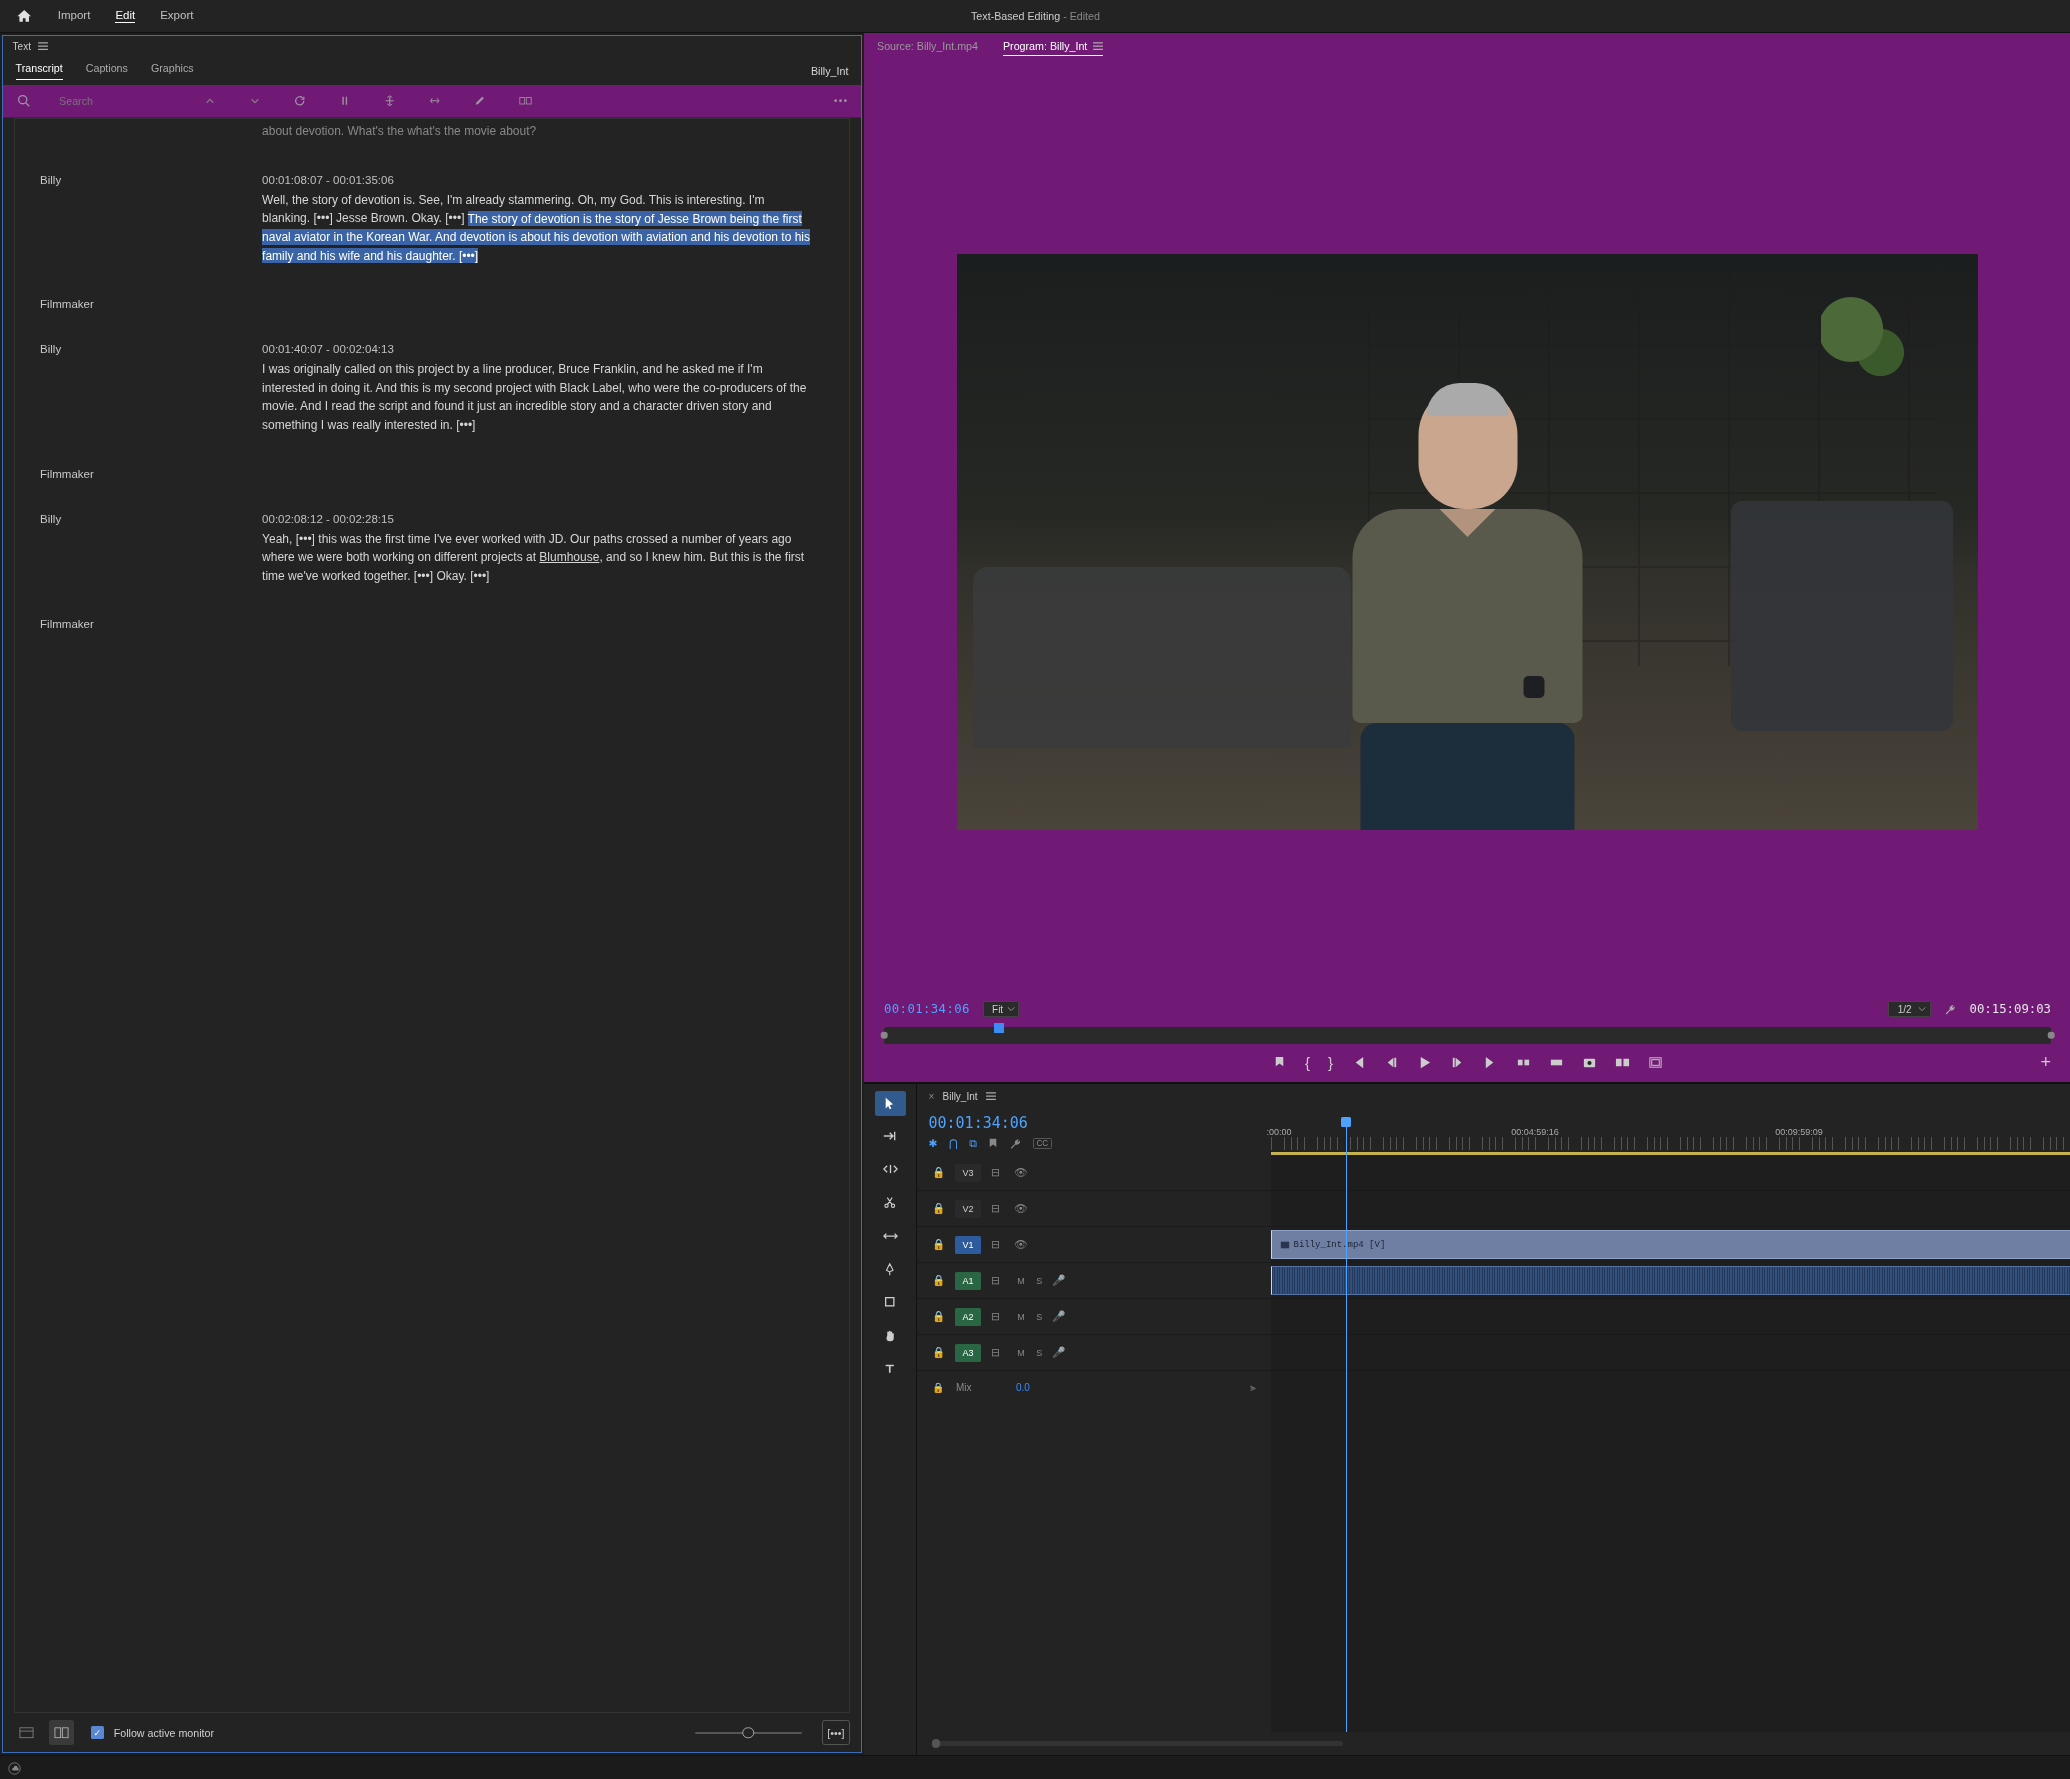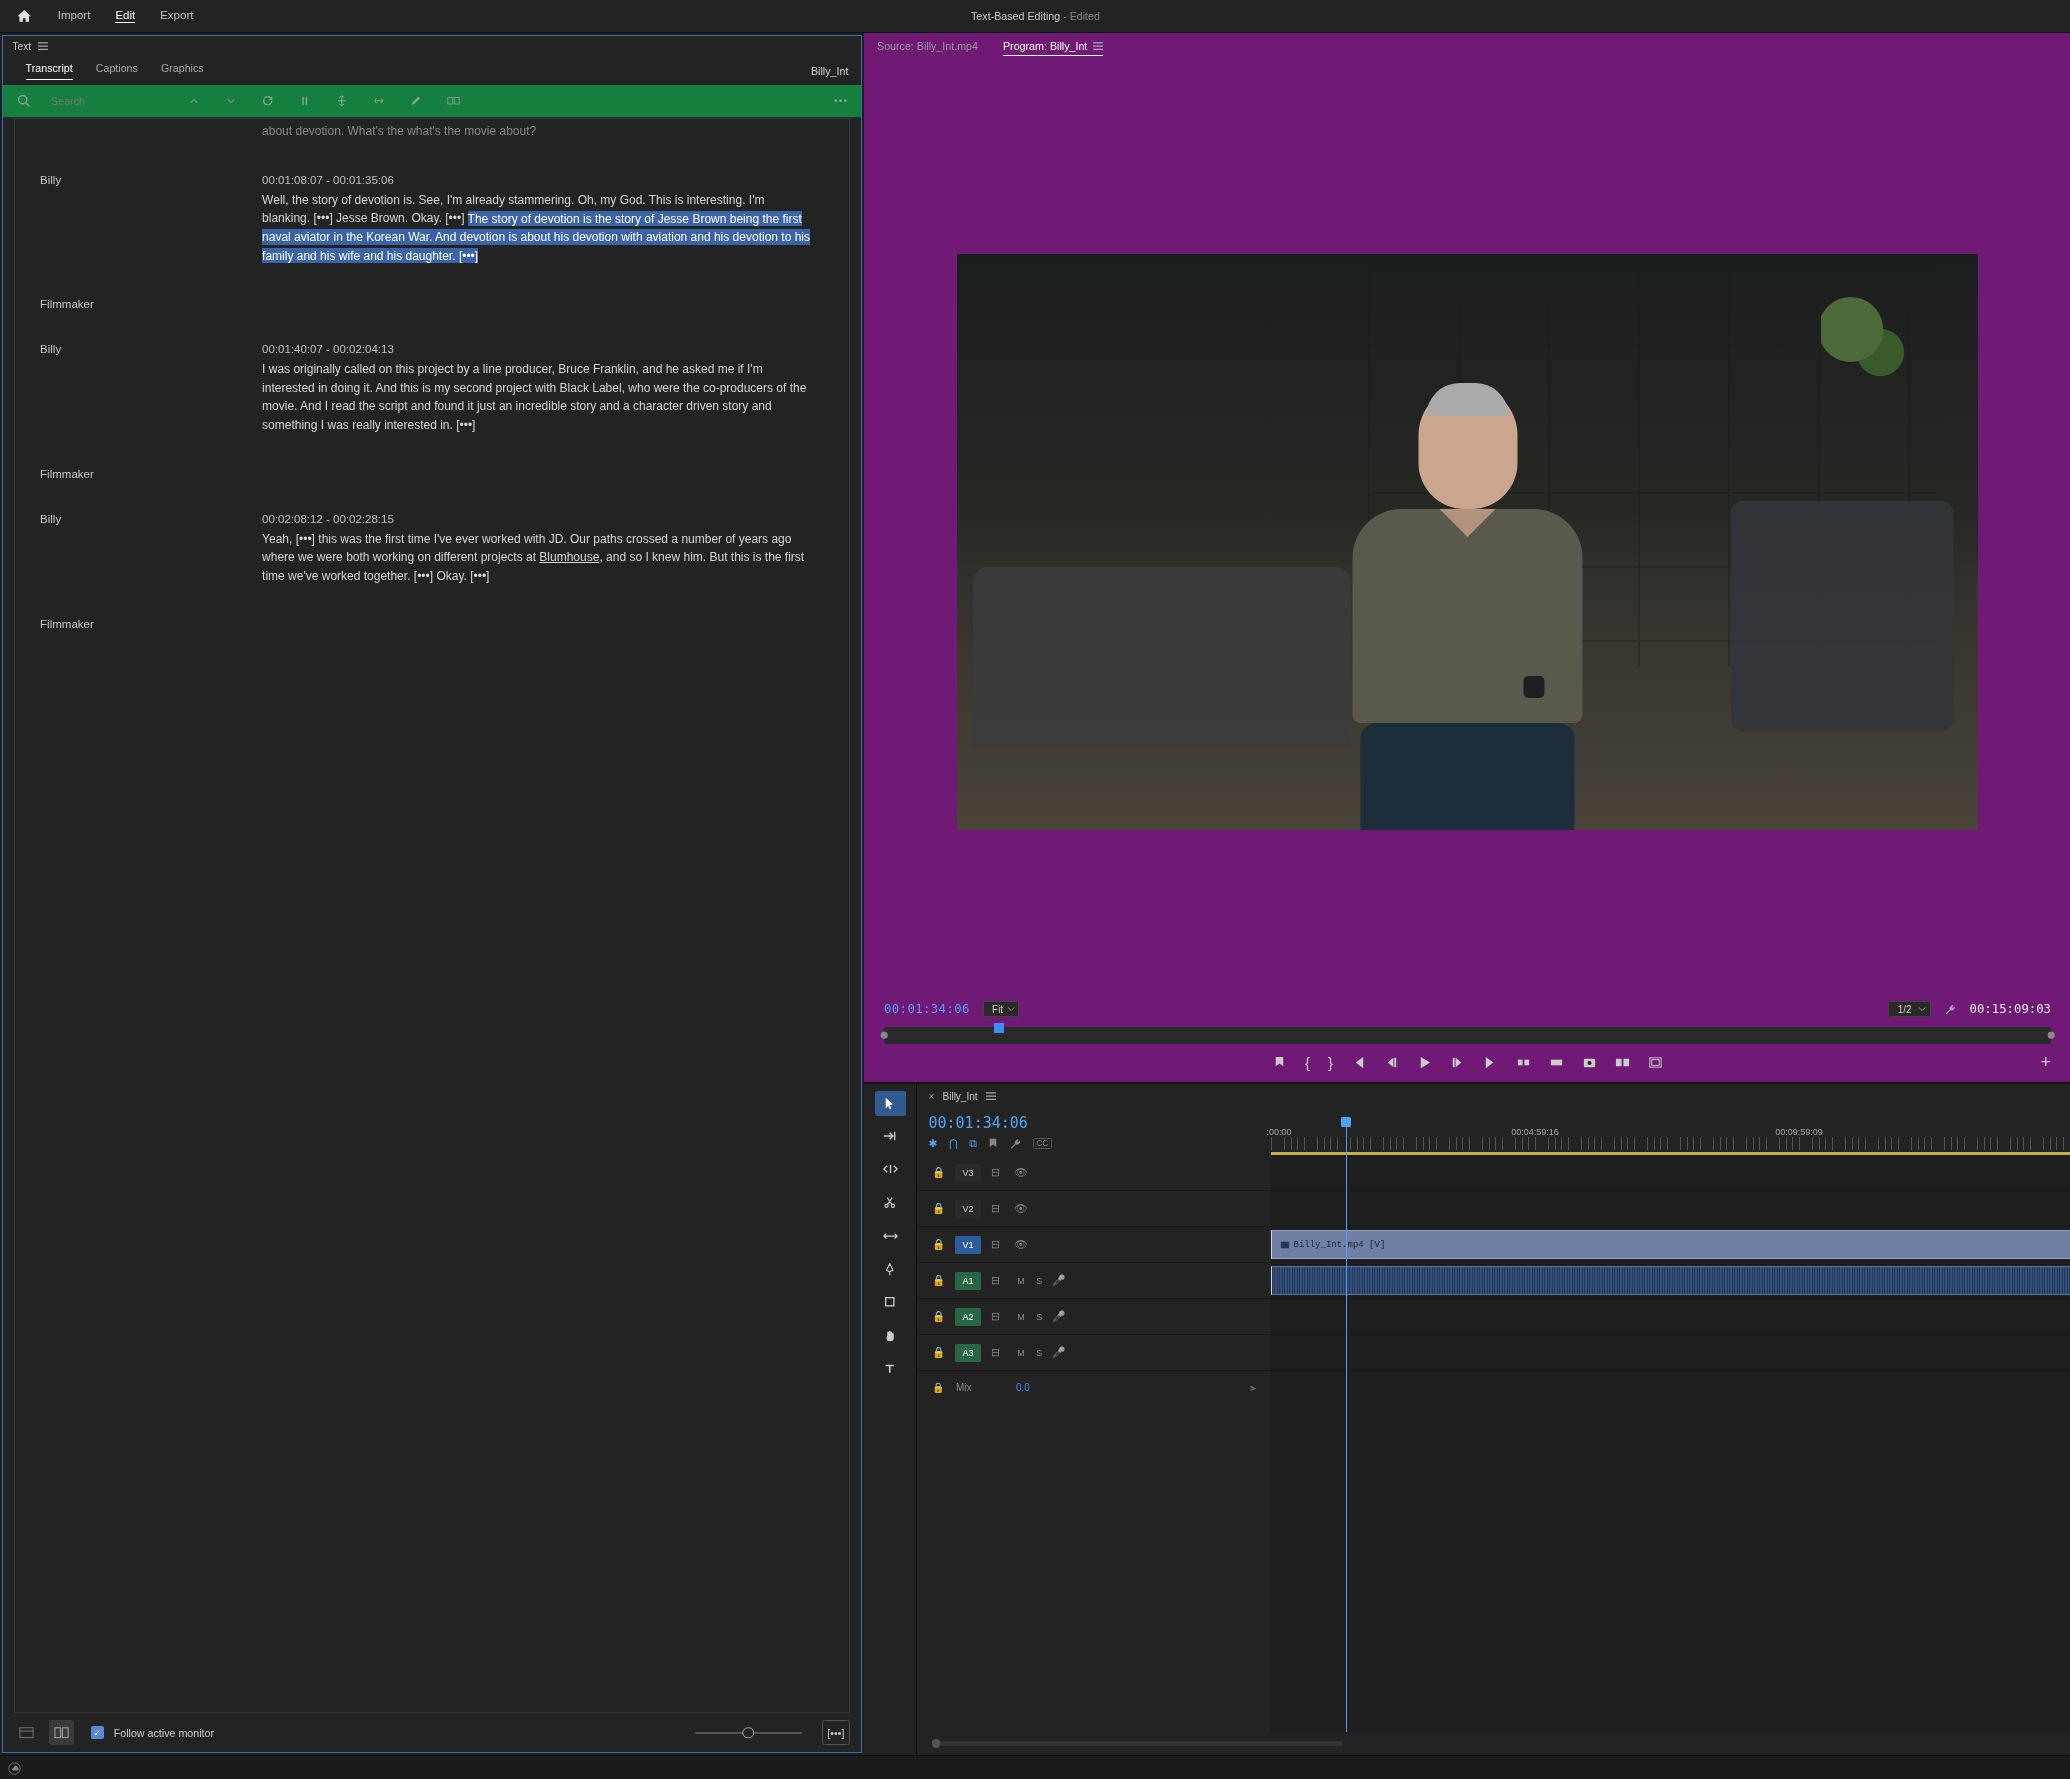--- a/index.html
+++ b/index.html
@@ -57,29 +57,29 @@
 .subtabs {
   height: 28px;
   display: flex;
   align-items: center;
   padding: 0 13px;
   gap: 23px;
   background: #232323;
   position: relative;
 }
 .subtabs .tab { color: #aaa; cursor: pointer; padding-bottom: 5px; }
-.subtabs .tab.active { color: #fff; border-bottom: 1.6px solid #fff; margin-left: 10px; }
+.subtabs .tab.active { color: #fff; border-bottom: 1.6px solid #fff; }
 .subtabs .clipname { margin-left: auto; color: #d8d8d8; }
 .toolbar-row {
   height: 33px;
   display: flex;
   align-items: center;
   padding: 0 11.5px;
-  gap: 19px;
-  background: #15803d;
+  gap: 27px;
+  background: #701a75;
   border-bottom: 0.8px solid #2f2f2f;
 }
 .toolbar-row .icon-btn { width: 18px; height: 18px; display: flex; align-items: center; justify-content: center; cursor: pointer; opacity: .85; color:#aaa; fill:#aaa; }
 .toolbar-row .search-input {
   background: transparent; border: none; color: #ccc; font-size: 10.7px; width: 115px;
 }
 .toolbar-row .spacer { flex: 1; }
 .transcript-body {
   flex: 1; overflow: hidden; background: #232323; padding: 0 0 0 0; border: 0.8px solid #333; margin: 0 11.5px;
 }

